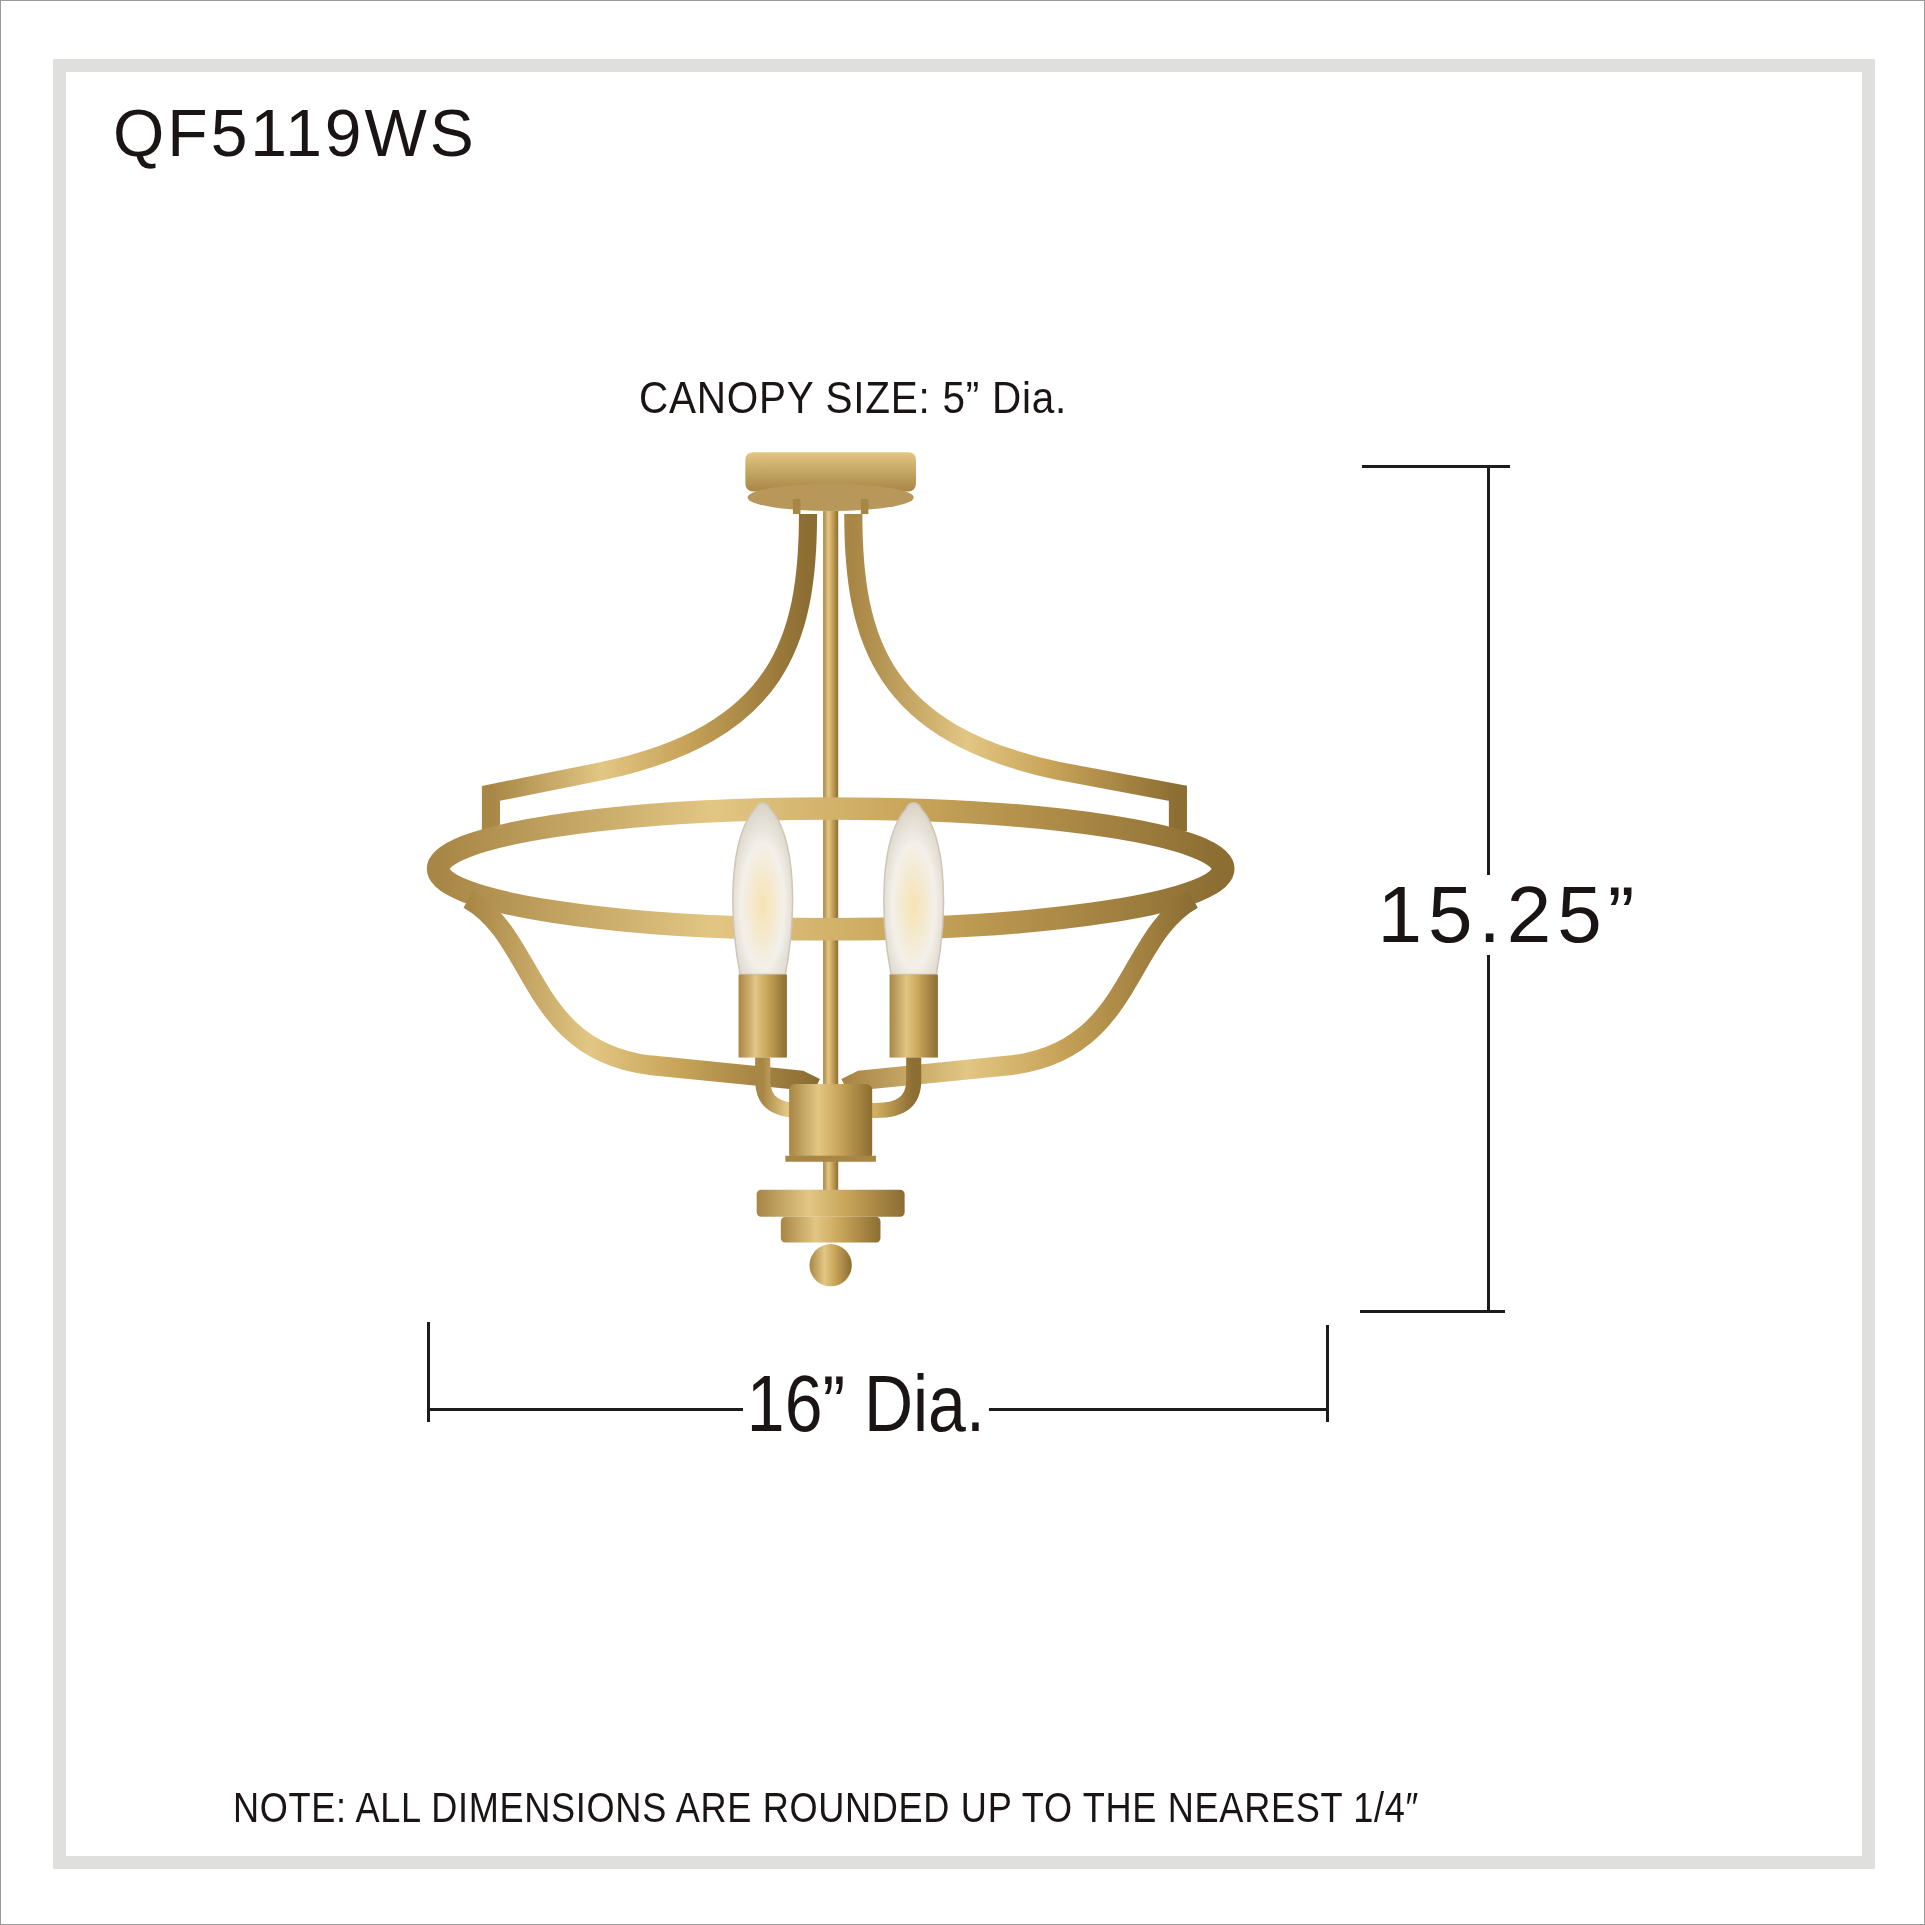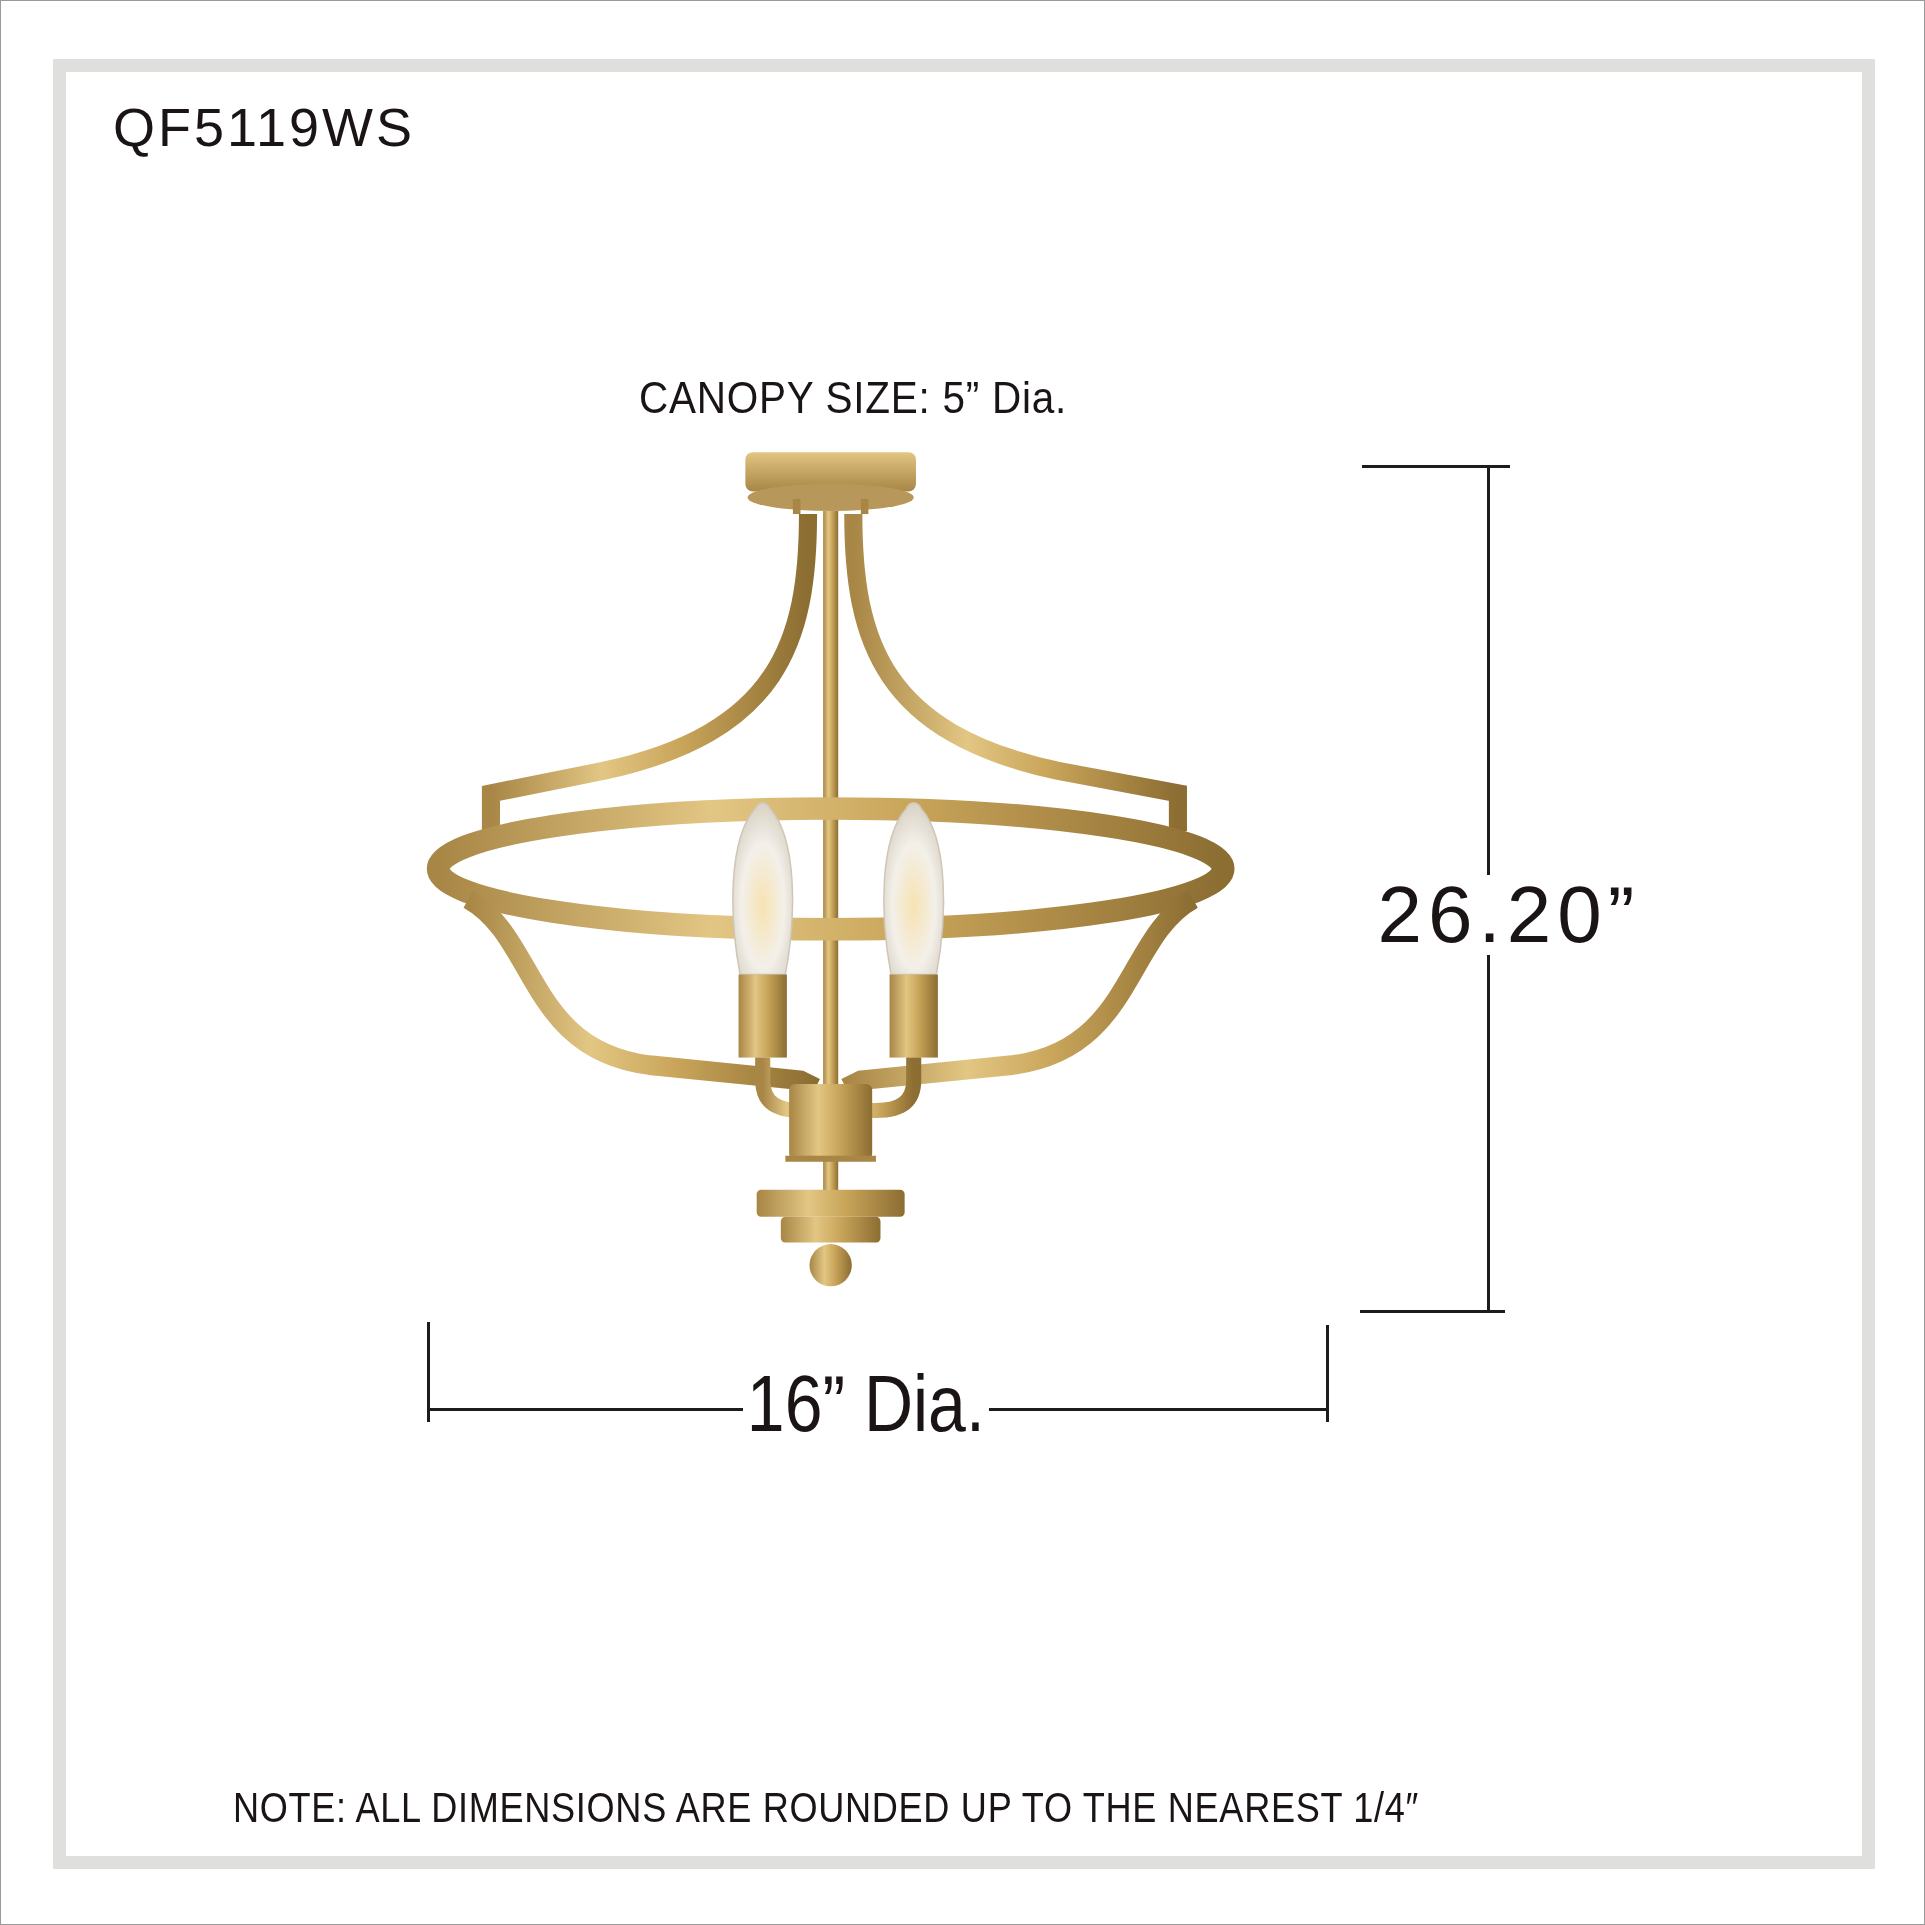--- a/index.html
+++ b/index.html
@@ -1,19 +1,19 @@
 <!DOCTYPE html>
 <html style="font-size:12px"><head>
 <meta charset="utf-8">
 <style>
   html, body { margin:0; padding:0; background:#ffffff; }
   body { width:1926px; height:1926px; position:relative; overflow:hidden; font-family:"Liberation Sans", sans-serif; color:#1a1414; }
   .outer-border { position:absolute; left:0; top:0; width:1923px; height:1923px; border:1.5px solid #9a9a9a; }
   .frame { position:absolute; left:53px; top:59px; width:1796px; height:1784px; border:13px solid #dfdfdd; background:#ffffff; }
-  .model { position:absolute; left:113px; top:100px; font-size:54px; letter-spacing:3px; line-height:1; white-space:nowrap; }
+  .model { position:absolute; left:113px; top:100px; font-size:66px; letter-spacing:3px; line-height:1; white-space:nowrap; }
   .canopy { position:absolute; left:639px; top:376px; font-size:44px; line-height:1; white-space:nowrap; transform:scaleX(0.92); transform-origin:left top; letter-spacing:0.8px; }
   .note { position:absolute; left:233px; top:1787px; font-size:42px; line-height:1; white-space:nowrap; transform:scaleX(0.86); transform-origin:left top; letter-spacing:0.8px; }
   .line { position:absolute; background:#1c1c1c; }
   .dim-label-v { position:absolute; left:1376px; top:875px; font-size:80px; line-height:1; letter-spacing:6px; background:#fff; white-space:nowrap; padding:0 1.5px; }
   .dim-label-h { position:absolute; left:743px; top:1364px; font-size:79px; line-height:1; background:#fff; white-space:nowrap; transform:scaleX(0.86); transform-origin:left top; padding:0 4.5px; }
   .fixture { position:absolute; left:423px; top:446px; width:921px; height:891px; }
 </style>
 </head>
 <body>
 
@@ -72,21 +72,21 @@
   <g>
     <rect x="442" y="985" width="196" height="36" rx="6" fill="url(#brass)"></rect>
     <rect x="474" y="1021" width="132" height="34" rx="6" fill="url(#brass)"></rect>
     <circle cx="540" cy="1085" r="28" fill="url(#brass)"></circle>
   </g>
 </svg>
 
 <div class="line" style="left:1362px; top:465px; width:148px; height:3px;"></div>
 <div class="line" style="left:1487px; top:465px; width:3px; height:847px;"></div>
 <div class="line" style="left:1360px; top:1310px; width:145px; height:3px;"></div>
-<div class="dim-label-v">26.20”</div>
+<div class="dim-label-v">15.25”</div>
 
 <div class="line" style="left:427px; top:1322px; width:3px; height:100px;"></div>
 <div class="line" style="left:427px; top:1408px; width:902px; height:3px;"></div>
 <div class="line" style="left:1326px; top:1325px; width:3px; height:97px;"></div>
 <div class="dim-label-h">16” Dia.</div>
 
 <div class="note">NOTE:  ALL DIMENSIONS ARE ROUNDED UP TO THE NEAREST  1/4″</div>
 
 
 </body></html>

